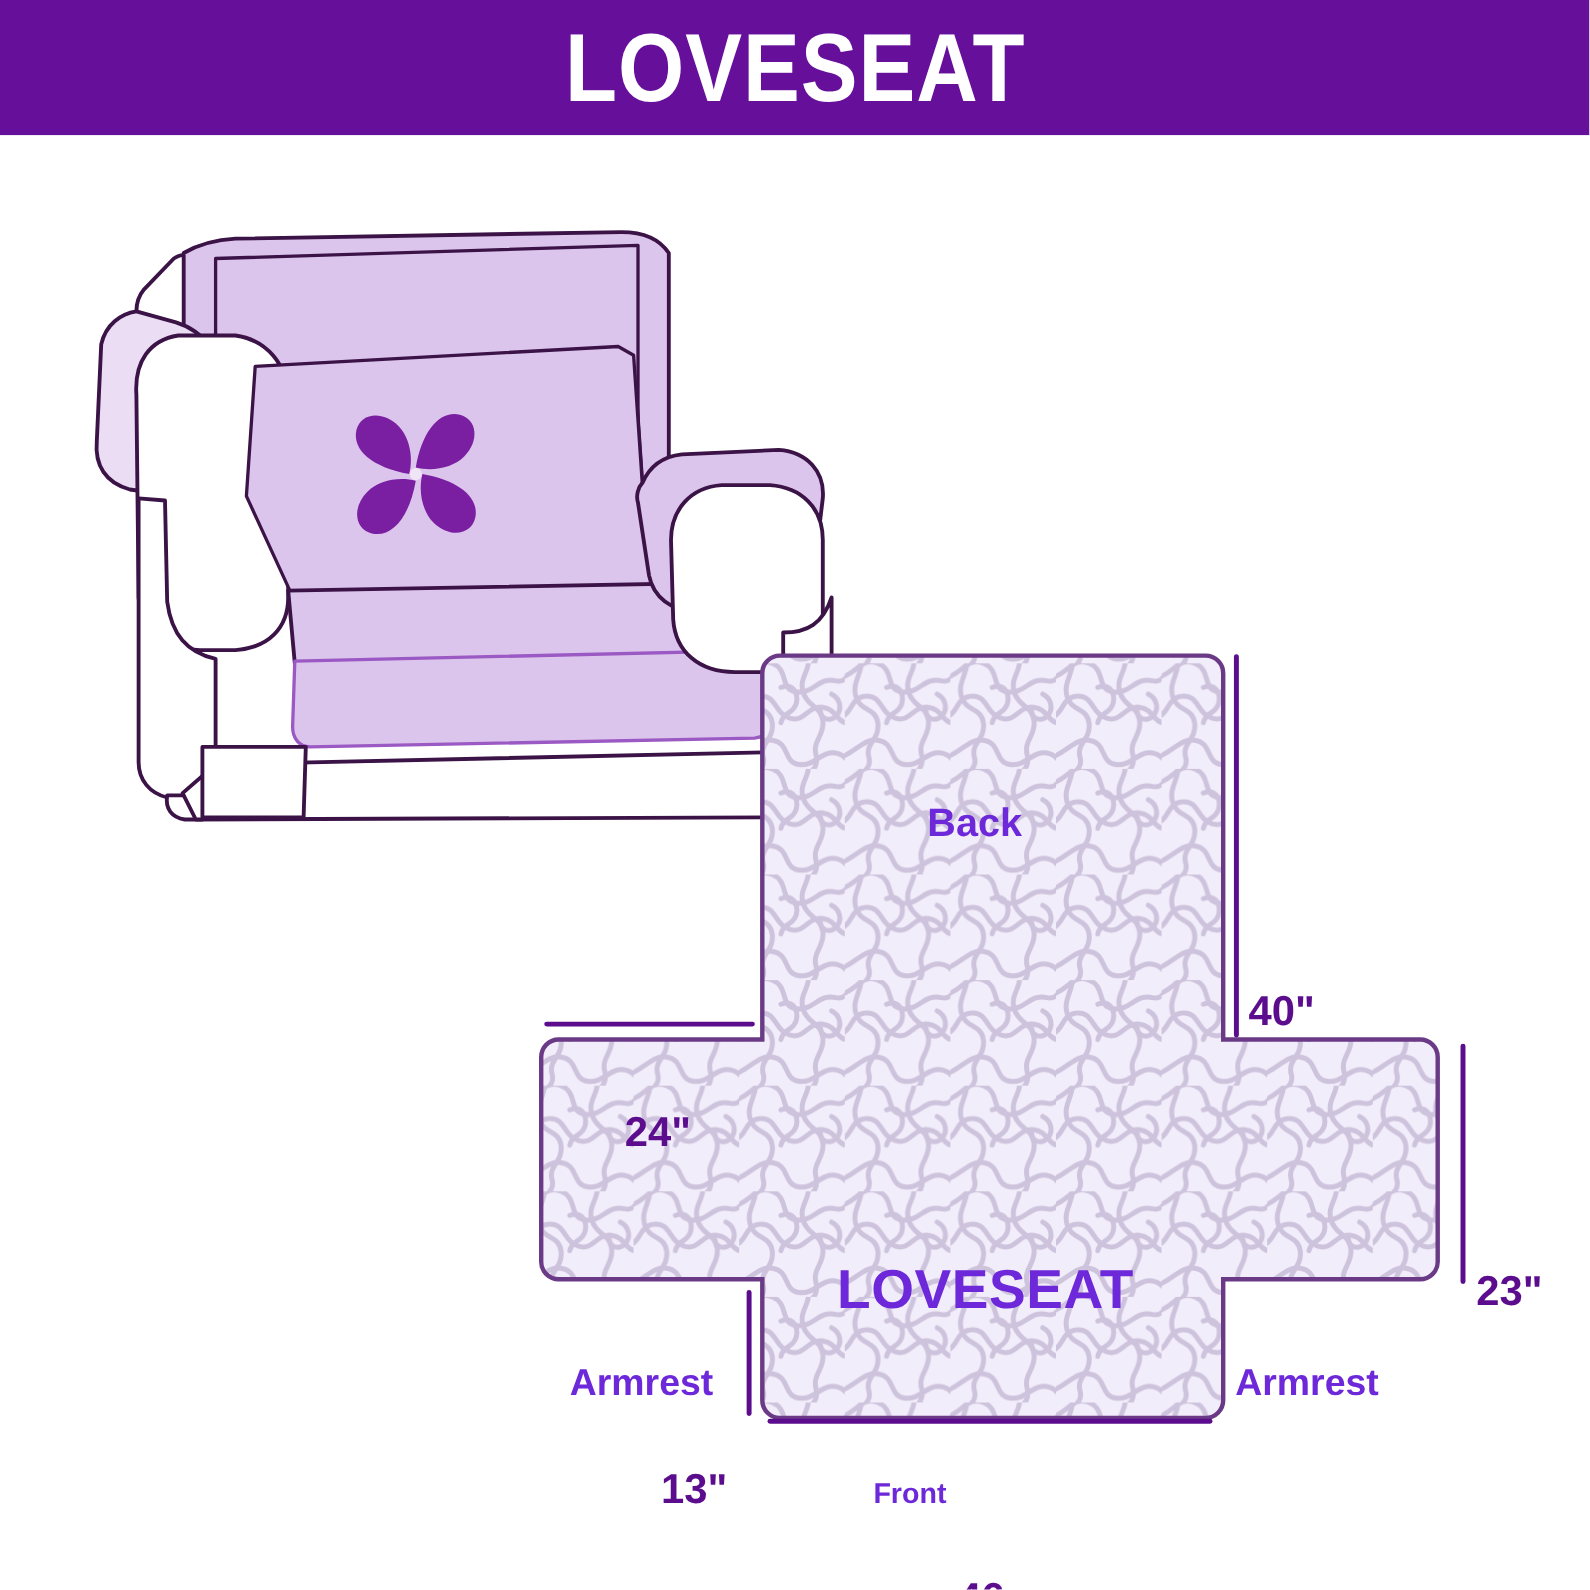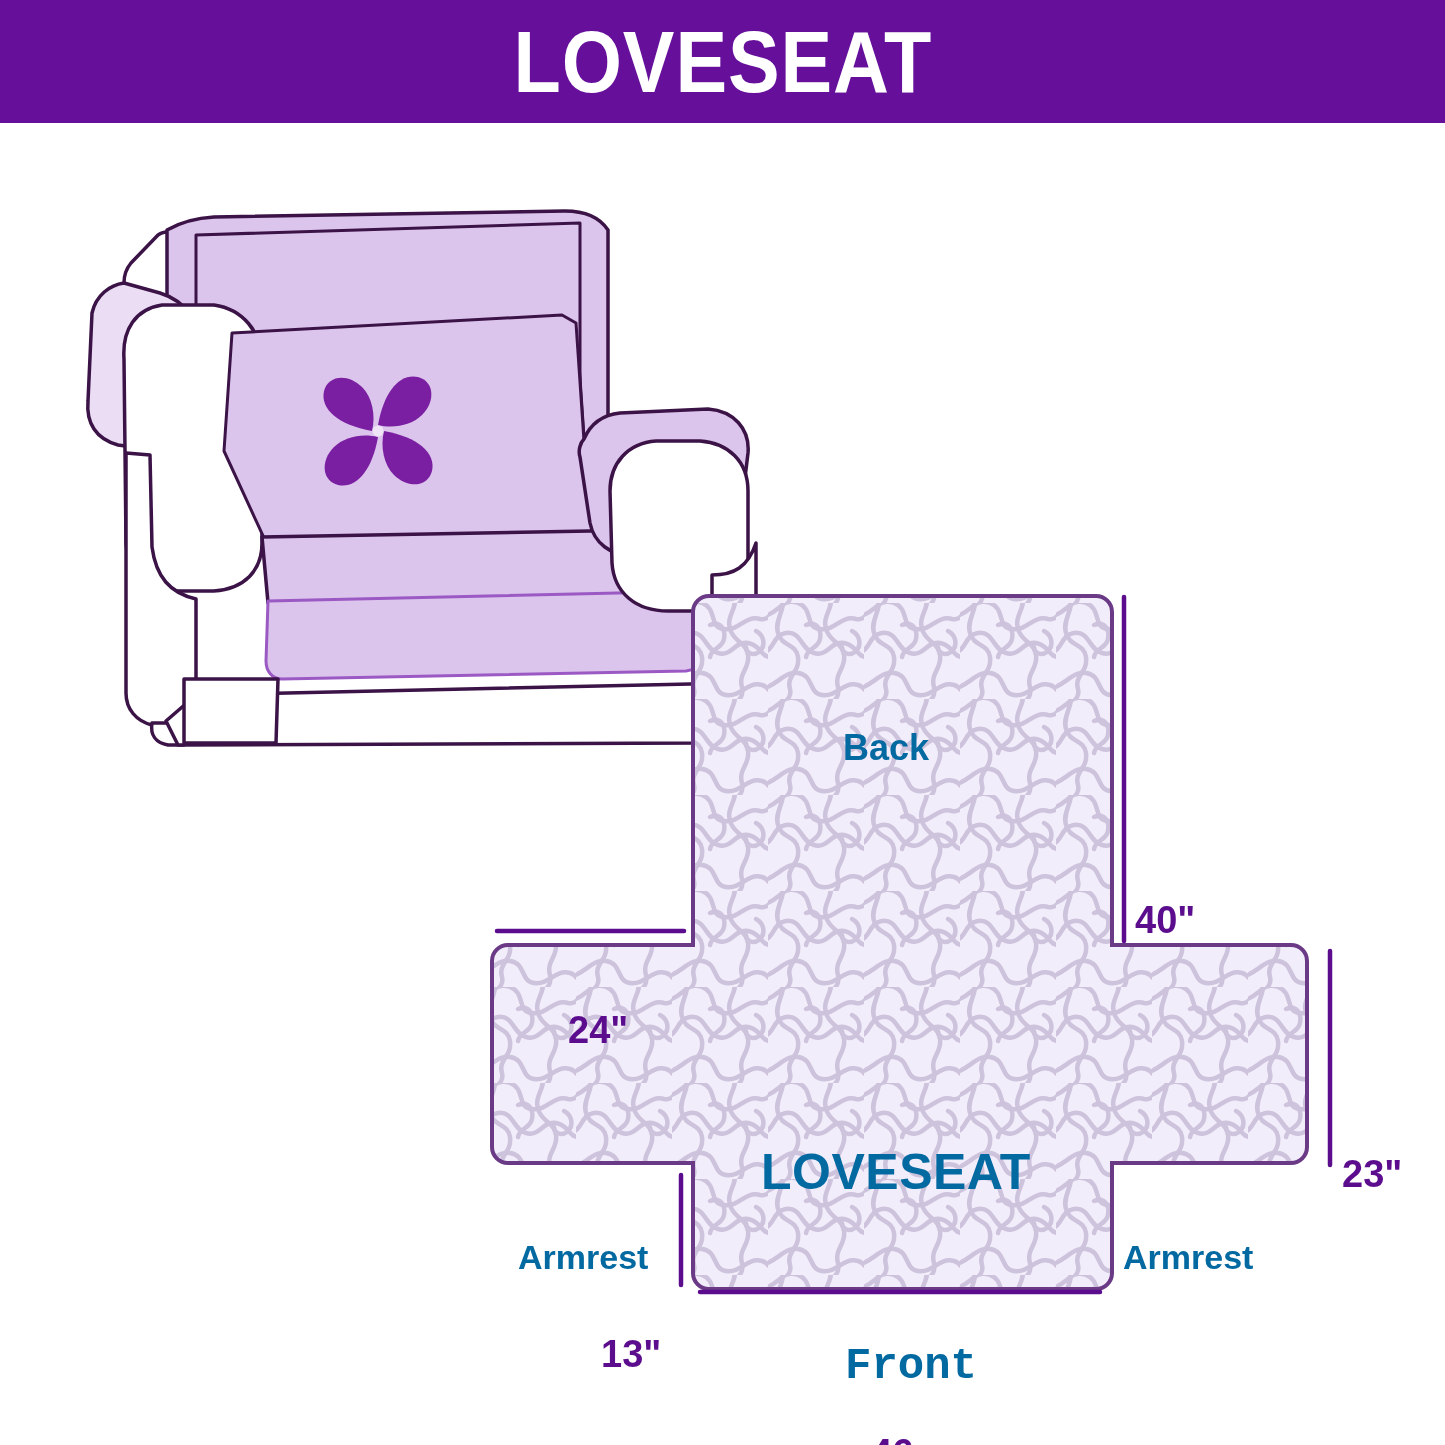--- a/index.html
+++ b/index.html
@@ -50,31 +50,31 @@
     position: absolute;
     left: 0; top: 0;
     width: 1445px;
     height: 1322px;
     display: block;
   }
 
   
   .lbl {
     position: absolute;
-    color: #0369a1;
+    color: #6d28d9;
     font-family: "Liberation Sans", sans-serif;
     font-weight: bold;
     white-space: nowrap;
     line-height: 1;
   }
   .lbl-back      { left: 843px;  top: 607px;  font-size: 36px; }
   .lbl-loveseat  { left: 761px;  top: 1024px; font-size: 50px; letter-spacing: 0.5px; }
   .lbl-arm-left  { left: 518px;  top: 1117px; font-size: 34px; }
   .lbl-arm-right { left: 1123px; top: 1117px; font-size: 34px; }
-  .lbl-front     { left: 845px;  top: 1221px; font-size: 44px; font-family: Liberation Mono, monospace; }
+  .lbl-front     { left: 794px;  top: 1221px; font-size: 26px; }
 
   .dim {
     position: absolute;
     color: #5B0D8E;
     font-family: "Liberation Sans", sans-serif;
     font-weight: bold;
     white-space: nowrap;
     line-height: 1;
     font-size: 38px;
   }

